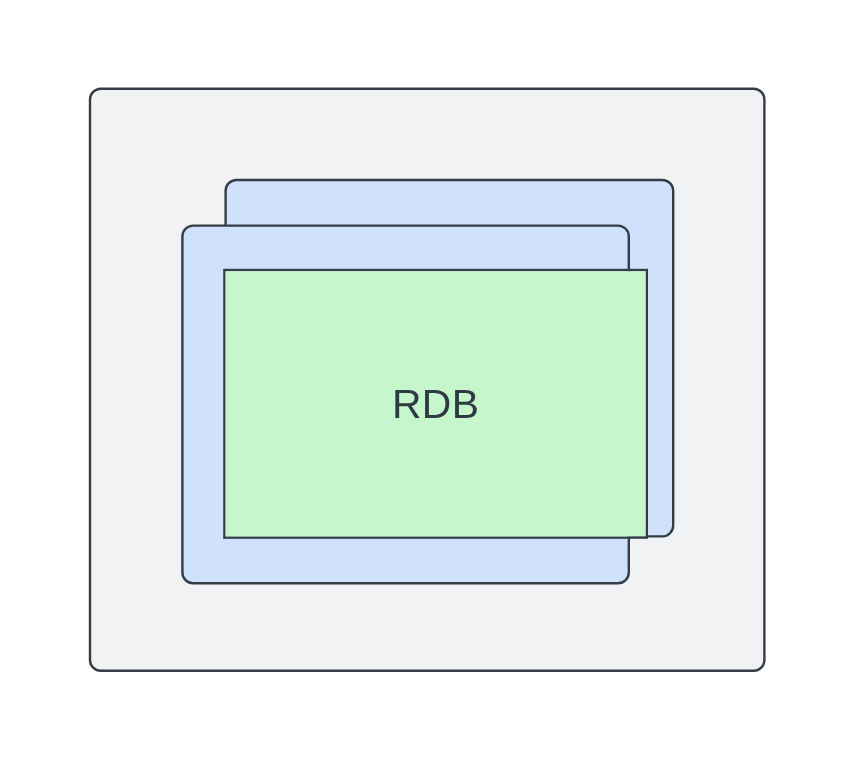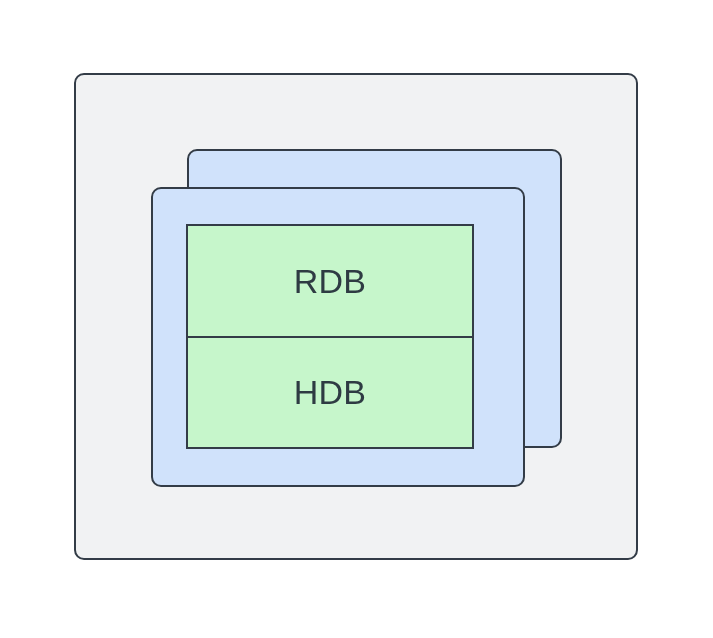--- a/index.html
+++ b/index.html
@@ -52,21 +52,21 @@
     width: 374px;
     height: 300px;
     z-index: 3;
   }
 
   
   .db-table {
     position: absolute;
     left: 186px;
     top: 224px;
-    width: 288px;
+    width: 354px;
     height: 225px;
     box-sizing: border-box;
     background: #c6f6cb;
     border: 2px solid #333c47;
     display: flex;
     flex-direction: column;
     z-index: 4;
   }
   .db-row {
     flex: 1 1 0;
@@ -102,18 +102,15 @@
   </div>
 
   <div class="blue-box blue-box-front">
     <span></span>
   </div>
 
   <div class="db-table">
     <div class="db-row">
       <span class="db-row-label">RDB</span>
     </div>
-    <div class="db-row">
-      <span class="db-row-label">HDB</span>
-    </div>
   </div>
 
 </div>
 
 </body></html>

